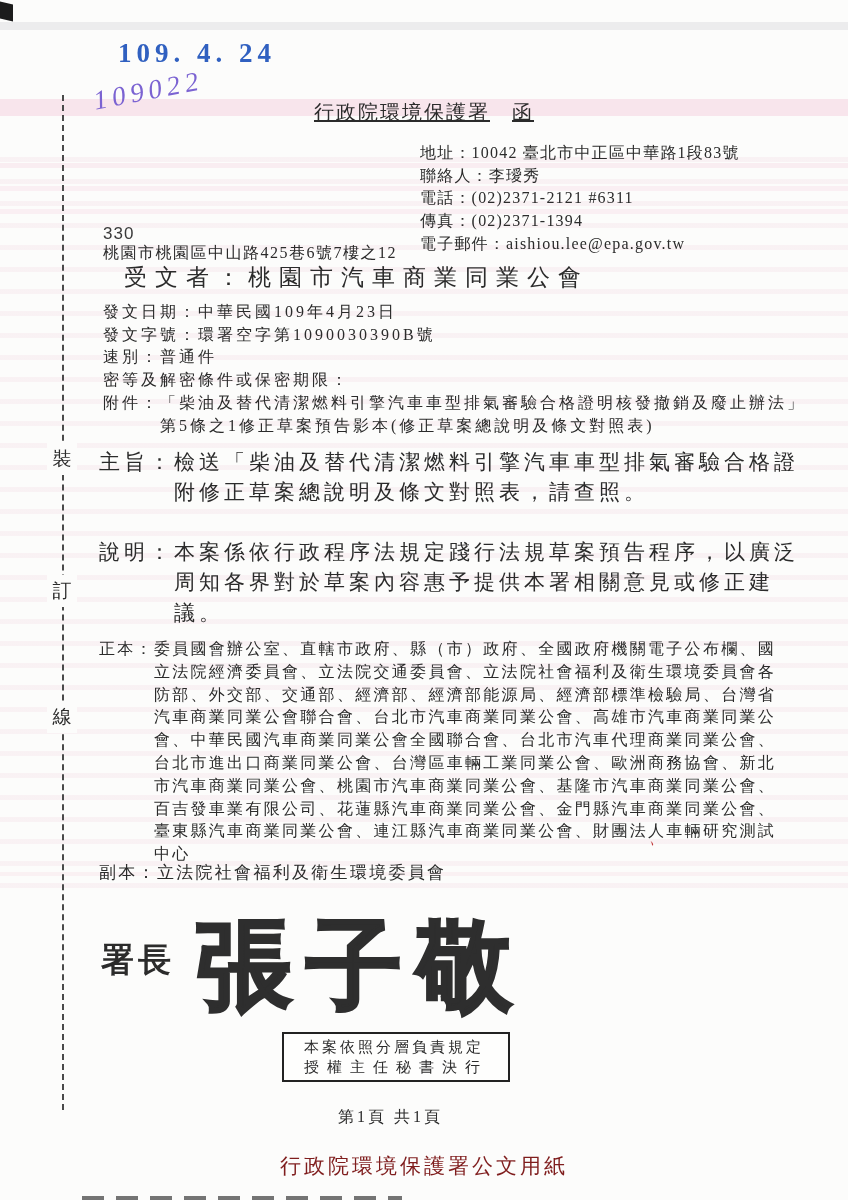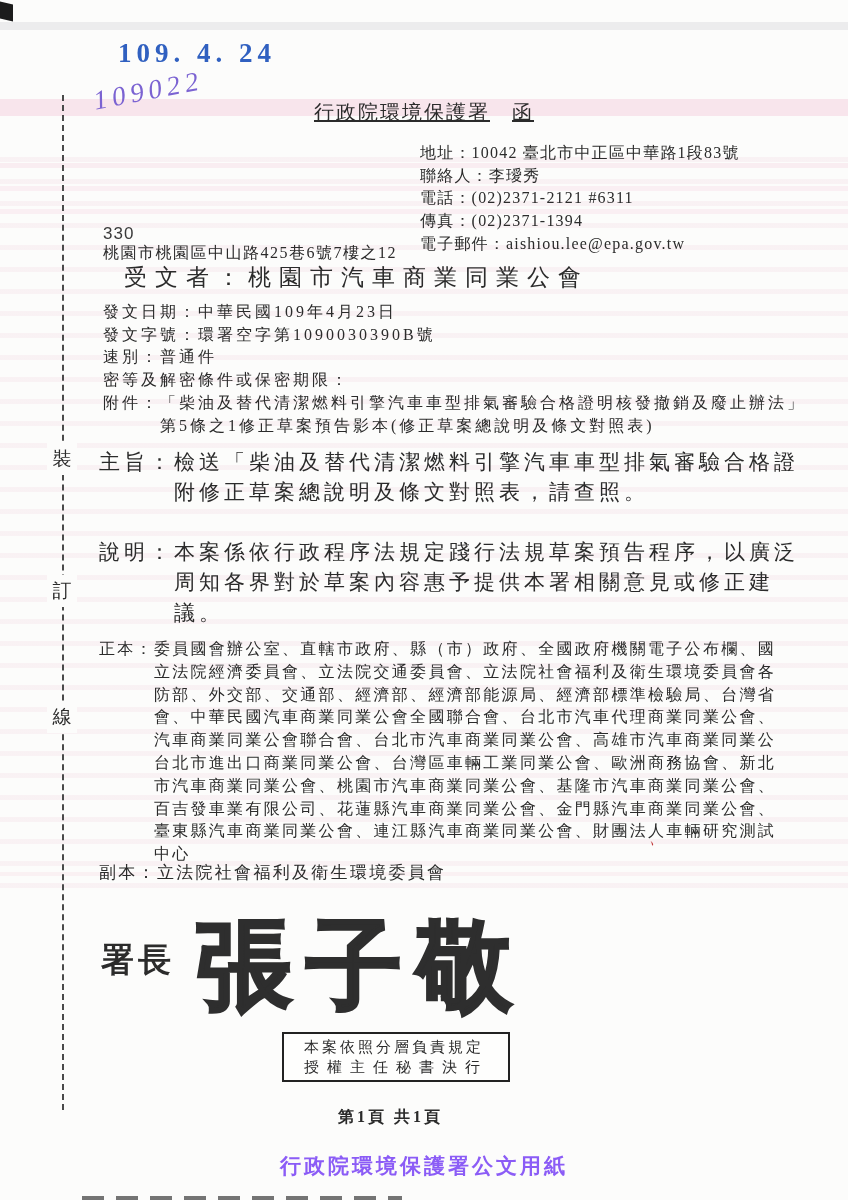--- a/index.html
+++ b/index.html
@@ -72,23 +72,23 @@
   .sig-name { position:absolute; left:196px; top:903px; font-size:96px; font-weight:bold;
     letter-spacing:14px; color:#2e2e2e; -webkit-text-stroke:2.5px #2e2e2e; white-space:nowrap;
     transform:scaleY(1.04); }
 
   .auth-box { position:absolute; left:282px; top:1032px; border:2px solid #222;
     padding:3px 20px; font-size:15px; line-height:20px; background:rgba(255,255,255,0.6); }
   .auth-box .l1 { letter-spacing:3px; white-space:nowrap; }
   .auth-box .l2 { letter-spacing:8px; white-space:nowrap; }
 
   .page-info { position:absolute; left:0; top:1107px; width:781px; text-align:center;
-    font-size:16px; letter-spacing:3px;font-weight:bold; }
+    font-size:16px; letter-spacing:3px; }
   .paper-label { position:absolute; left:0; top:1152px; width:848px; text-align:center;
-    font-size:21px; font-weight:bold; letter-spacing:3px; color:#8b5cf6;
+    font-size:21px; font-weight:normal; letter-spacing:3px; color:#7f1d1d;
     font-family:"Liberation Sans", sans-serif; }
 
   .red-tick { position:absolute; left:650px; top:828px; color:#c23b3b; font-size:17px;
     transform:rotate(18deg); }
   .tline { white-space:nowrap; }
 </style>
 </head>
 <body>
 
 <div class="page">
@@ -159,22 +159,22 @@
         <div class="tline">議。</div>
       </span>
   </div>
 
   <div class="list-para copyto-block">
     <span class="para-label">正本：</span>
     <span class="para-lines">
         <div class="tline">委員國會辦公室、直轄市政府、縣（市）政府、全國政府機關電子公布欄、國</div>
         <div class="tline">立法院經濟委員會、立法院交通委員會、立法院社會福利及衛生環境委員會各</div>
         <div class="tline">防部、外交部、交通部、經濟部、經濟部能源局、經濟部標準檢驗局、台灣省</div>
+        <div class="tline">汽車商業同業公會聯合會、台北市汽車商業同業公會、高雄市汽車商業同業公</div>
         <div class="tline">會、中華民國汽車商業同業公會全國聯合會、台北市汽車代理商業同業公會、</div>
-        <div class="tline">汽車商業同業公會聯合會、台北市汽車商業同業公會、高雄市汽車商業同業公</div>
         <div class="tline">台北市進出口商業同業公會、台灣區車輛工業同業公會、歐洲商務協會、新北</div>
         <div class="tline">市汽車商業同業公會、桃園市汽車商業同業公會、基隆市汽車商業同業公會、</div>
         <div class="tline">百吉發車業有限公司、花蓮縣汽車商業同業公會、金門縣汽車商業同業公會、</div>
         <div class="tline">臺東縣汽車商業同業公會、連江縣汽車商業同業公會、財團法人車輛研究測試</div>
         <div class="tline">中心</div>
       </span>
   </div>
   <div class="red-tick">、</div>
 
   <div class="cc-block">副本：立法院社會福利及衛生環境委員會</div>

